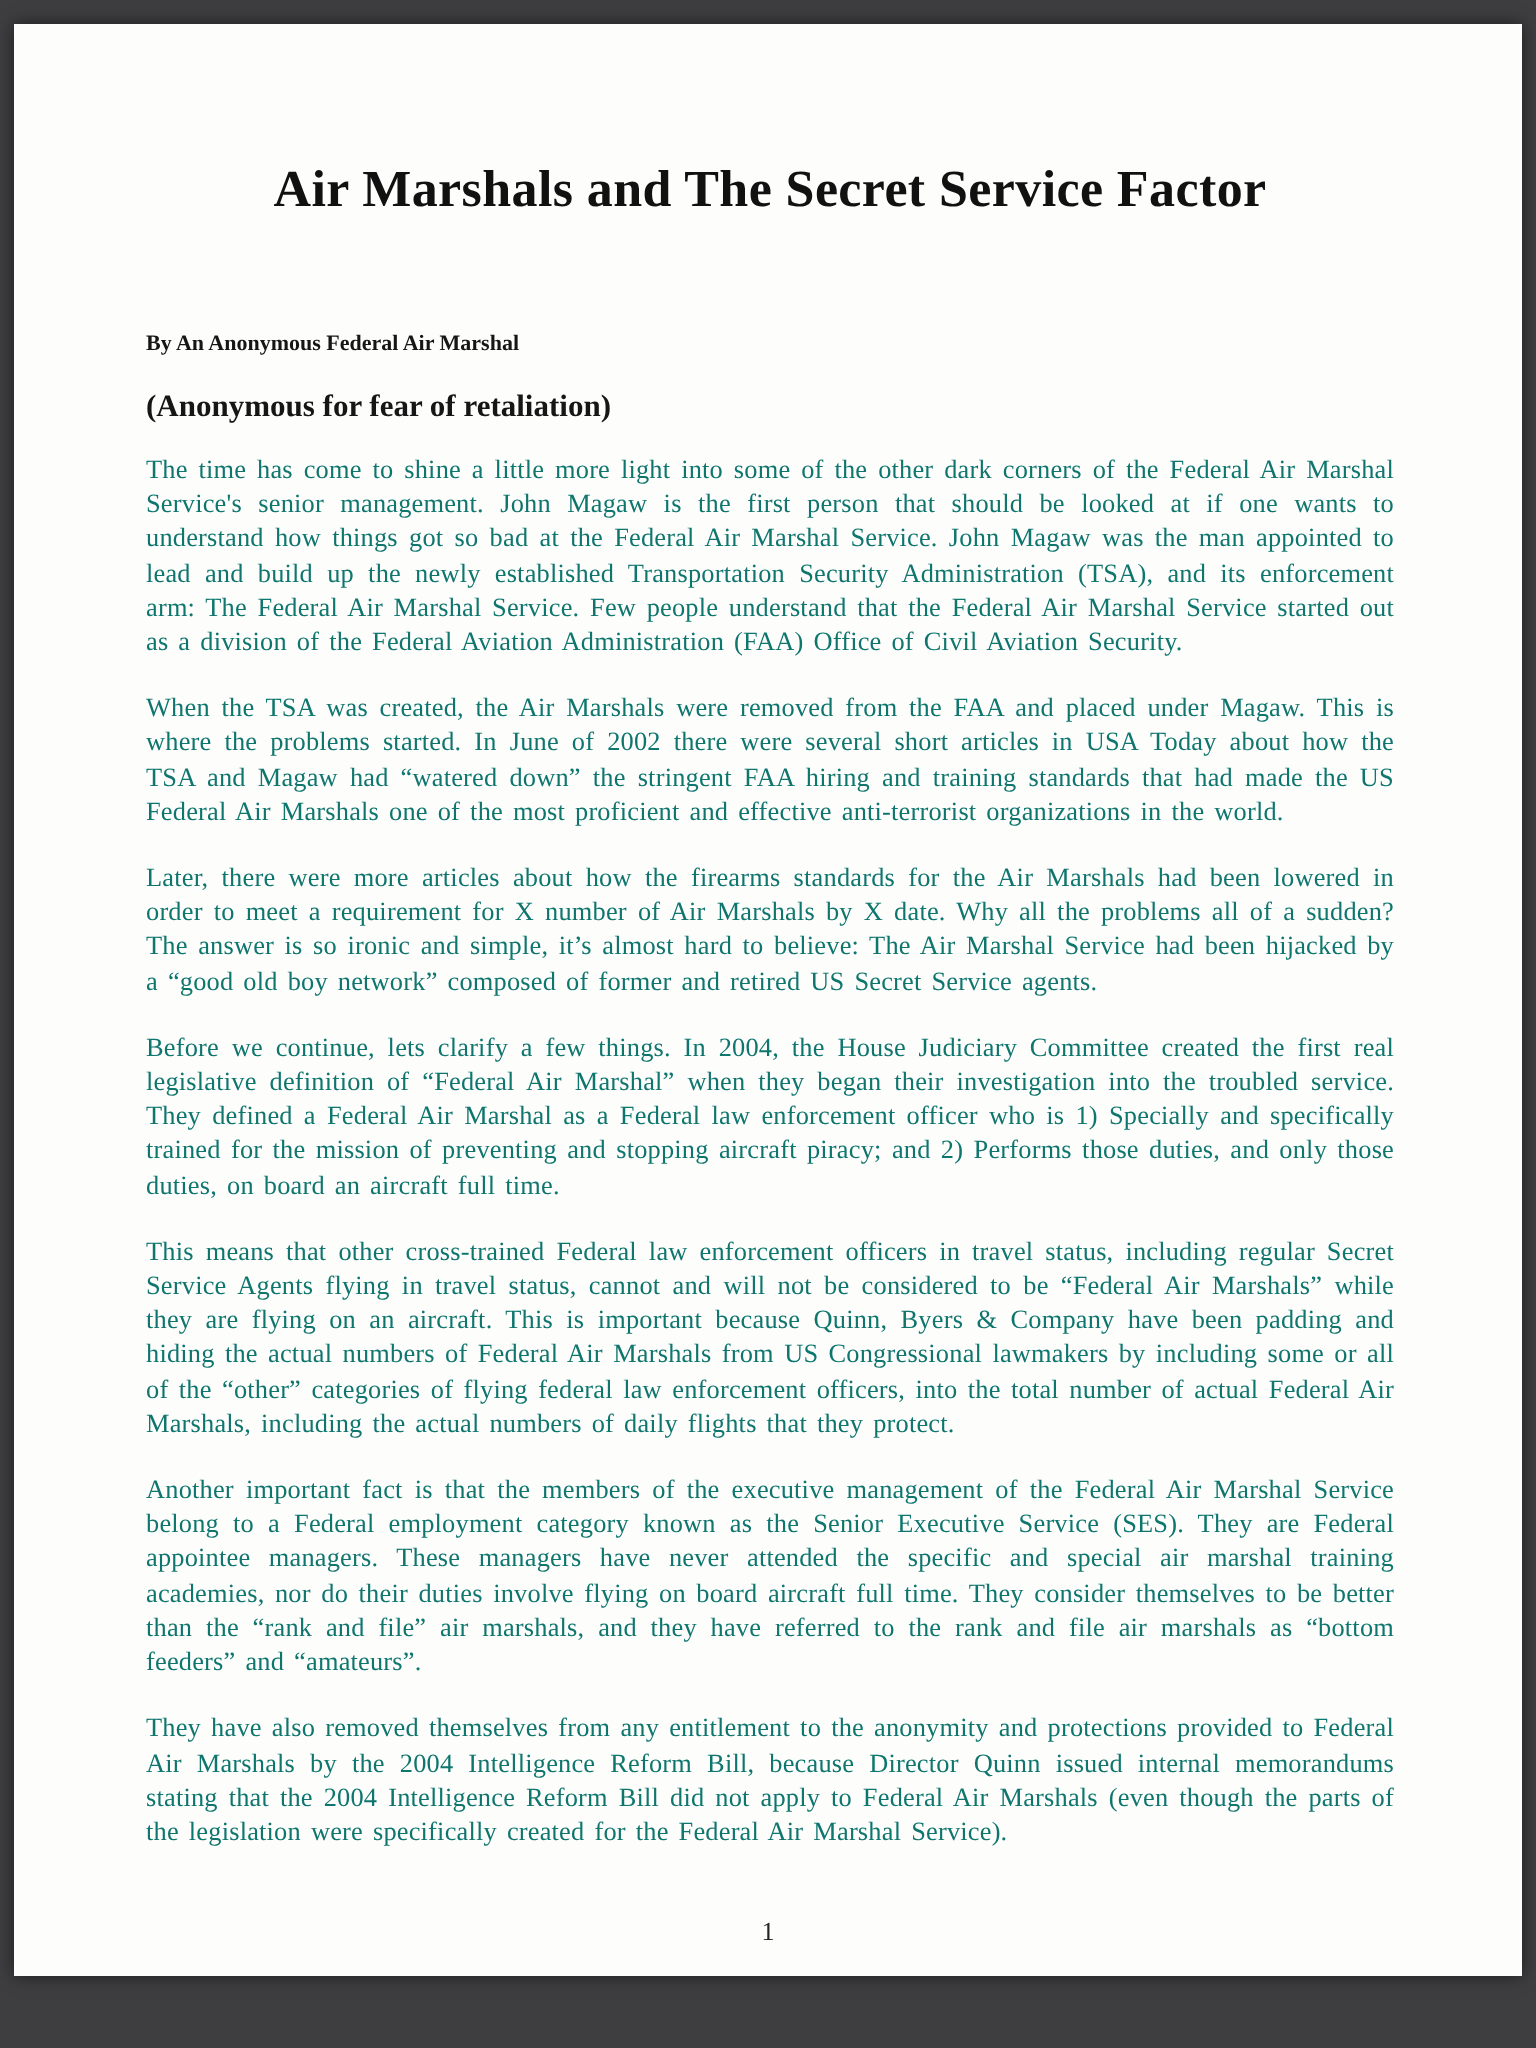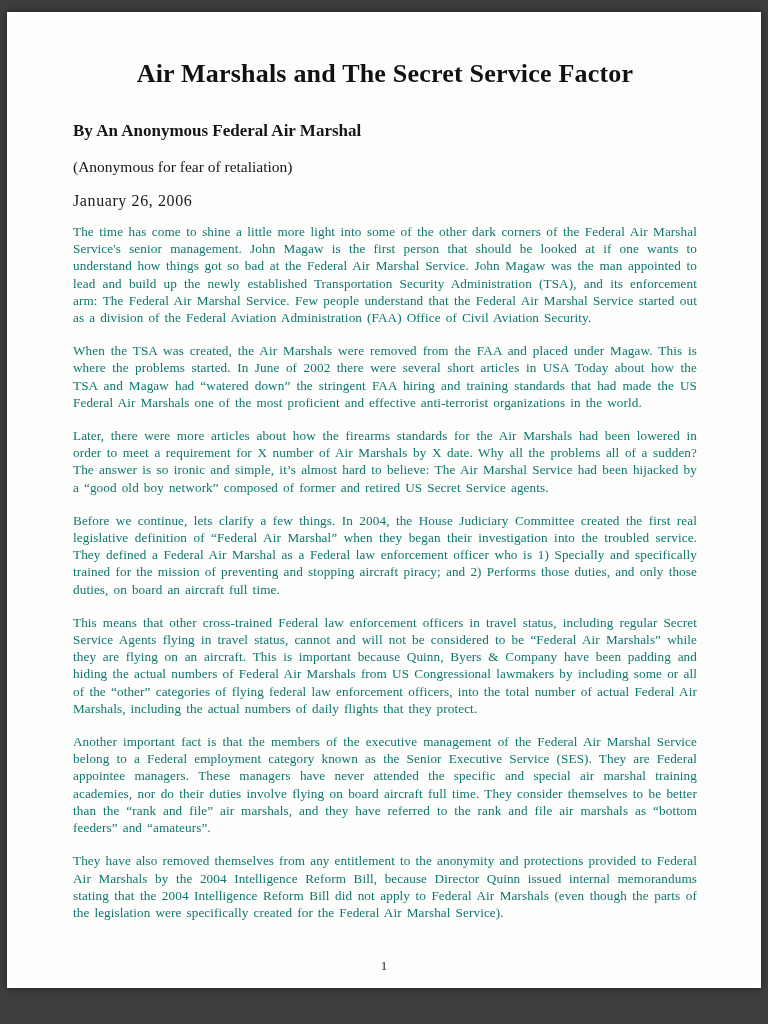--- a/index.html
+++ b/index.html
@@ -16,40 +16,40 @@
     height: 1024px;
     padding-top: 12px;
   }
   .paper {
     position: relative;
     width: 754px;
     height: 976px;
     margin: 0 auto;
     background: #fdfdfc;
     color: #1e1e1e;
-    padding: 47px 64px 0 66px;
+    padding: 68px 64px 0 66px;
     box-shadow: 0 0 8px rgba(0,0,0,0.55);
   }
   .doc-title {
     font-size: 26px;
     font-weight: bold;
     text-align: center;
     margin: 0;
     letter-spacing: 0.2px;
     color: #111;
   }
   .byline {
-    font-size: 17px;
+    font-size: 11px;
     font-weight: bold;
-    margin: 32px 0 0;
+    margin: 56px 0 0;
     color: #161616;
   }
   .subline {
     font-size: 15.5px;
-    font-weight: normal;
+    font-weight: bold;
     margin: 17px 0 0;
     color: #161616;
   }
   .dateline {
     font-size: 16px;
     font-weight: normal;
     margin: 16px 0 0;
     letter-spacing: 0.6px;
     color: #1a1a1a;
   }
@@ -80,21 +80,20 @@
 
 <div class="viewer">
   <div class="paper">
 
     <h1 class="doc-title">Air Marshals and The Secret Service Factor</h1>
 
     <h2 class="byline">By An Anonymous Federal Air Marshal</h2>
 
     <h3 class="subline">(Anonymous for fear of retaliation)</h3>
 
-    <h3 class="dateline">January 26, 2006</h3>
 
     <div class="body-text">
       <p>The time has come to shine a little more light into some of the other dark corners of the Federal Air Marshal Service's senior management. John Magaw is the first person that should be looked at if one wants to understand how things got so bad at the Federal Air Marshal Service. John Magaw was the man appointed to lead and build up the newly established Transportation Security Administration (TSA), and its enforcement arm: The Federal Air Marshal Service. Few people understand that the Federal Air Marshal Service started out as a division of the Federal Aviation Administration (FAA) Office of Civil Aviation Security.</p>
       <p>When the TSA was created, the Air Marshals were removed from the FAA and placed under Magaw. This is where the problems started. In June of 2002 there were several short articles in USA Today about how the TSA and Magaw had “watered down” the stringent FAA hiring and training standards that had made the US Federal Air Marshals one of the most proficient and effective anti-terrorist organizations in the world.</p>
       <p>Later, there were more articles about how the firearms standards for the Air Marshals had been lowered in order to meet a requirement for X number of Air Marshals by X date. Why all the problems all of a sudden? The answer is so ironic and simple, it’s almost hard to believe: The Air Marshal Service had been hijacked by a “good old boy network” composed of former and retired US Secret Service agents.</p>
       <p>Before we continue, lets clarify a few things. In 2004, the House Judiciary Committee created the first real legislative definition of “Federal Air Marshal” when they began their investigation into the troubled service. They defined a Federal Air Marshal as a Federal law enforcement officer who is 1) Specially and specifically trained for the mission of preventing and stopping aircraft piracy; and 2) Performs those duties, and only those duties, on board an aircraft full time.</p>
       <p>This means that other cross-trained Federal law enforcement officers in travel status, including regular Secret Service Agents flying in travel status, cannot and will not be considered to be “Federal Air Marshals” while they are flying on an aircraft. This is important because Quinn, Byers &amp; Company have been padding and hiding the actual numbers of Federal Air Marshals from US Congressional lawmakers by including some or all of the “other” categories of flying federal law enforcement officers, into the total number of actual Federal Air Marshals, including the actual numbers of daily flights that they protect.</p>
       <p>Another important fact is that the members of the executive management of the Federal Air Marshal Service belong to a Federal employment category known as the Senior Executive Service (SES). They are Federal appointee managers. These managers have never attended the specific and special air marshal training academies, nor do their duties involve flying on board aircraft full time. They consider themselves to be better than the “rank and file” air marshals, and they have referred to the rank and file air marshals as “bottom feeders” and “amateurs”.</p>
       <p>They have also removed themselves from any entitlement to the anonymity and protections provided to Federal Air Marshals by the 2004 Intelligence Reform Bill, because Director Quinn issued internal memorandums stating that the 2004 Intelligence Reform Bill did not apply to Federal Air Marshals (even though the parts of the legislation were specifically created for the Federal Air Marshal Service).</p>
     </div>

